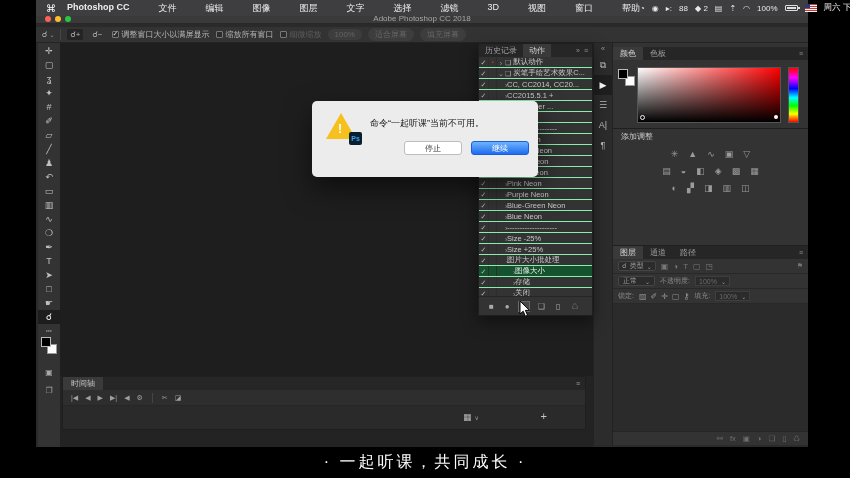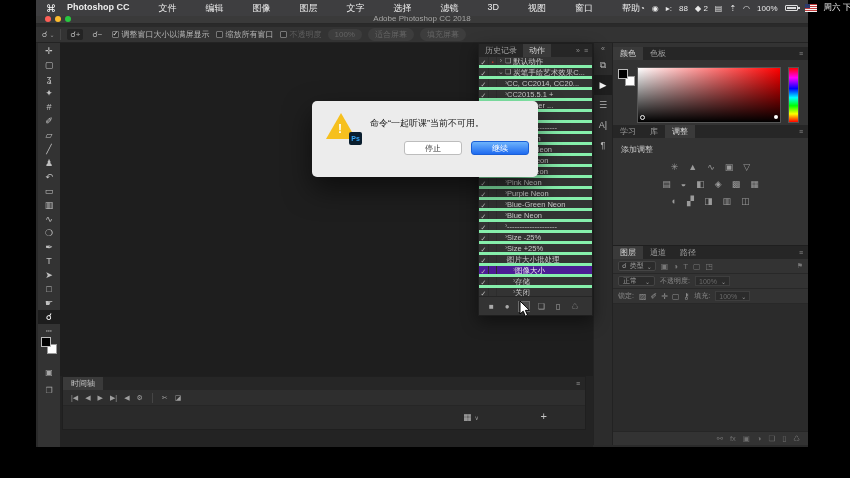--- a/index.html
+++ b/index.html
@@ -68,22 +68,22 @@
   .tl-film .caret{font-size:6px}
   .tl-plus{position:absolute;right:38px;top:4px;color:#c5c5c5;font-size:11px}
 
   
   .actions-panel{position:absolute;left:442px;top:43px;width:115px;height:273px;background:#333;border:1px solid #1e1e1e;box-shadow:0 6px 16px rgba(0,0,0,.45);z-index:4}
   .ap-tabbar{height:13px;background:#262626;display:flex;align-items:center;font-size:8px;color:#9e9e9e}
   .ap-tab{padding:0 6px;height:100%;display:flex;align-items:center;white-space:nowrap}
   .ap-tab.active{background:#3a3a3a;color:#d5d5d5}
   .ap-hicons{margin-left:auto;display:flex;gap:4px;padding-right:4px;color:#8d8d8d;font-size:7px}
   .ap-list{position:absolute;top:13px;bottom:19px;left:0;right:0;overflow:hidden}
-  .ap-row{height:11px;display:flex;align-items:flex-start;font-size:7.5px;color:#c8c8c8;border-bottom:3px solid #86efac}
-  .ap-row.selected{background:#4c1d95;color:#f0f0f0}
+  .ap-row{height:11px;display:flex;align-items:flex-end;font-size:7.5px;color:#c8c8c8;border-bottom:1px solid #86efac}
+  .ap-row.selected{background:#14532d;color:#f0f0f0}
   .ap-check{width:10px;text-align:center;color:#b8b8b8;font-size:7px;border-right:1px solid #2d2d2d;flex:none;height:100%;line-height:11px}
   .ap-modal{width:8px;flex:none;color:#c0392b;font-size:6px;text-align:center;border-right:1px solid #2d2d2d;height:100%;line-height:11px}
   .ap-expand{width:8px;flex:none;color:#9a9a9a;font-size:7px;text-align:center}
   .ap-icon{flex:none;color:#b5b5b5;font-size:7px;margin-right:2px}
   .ap-label{white-space:nowrap;overflow:hidden}
   .ap-footer{position:absolute;bottom:0;left:0;right:0;height:19px;background:#333;border-top:1px solid #262626;display:flex;align-items:center;gap:7px;padding-left:8px;color:#aaa;font-size:8px}
   .ap-foot{padding:0 2px}
   .ap-foot.hover{background:#4a4a4a;outline:1px solid #6a6a6a}
   .ap-foot.dim{color:#666}
 
@@ -214,21 +214,21 @@
       <span class="ob-check">
         <span class="checkbox checked"></span>
         <span>调整窗口大小以满屏显示</span>
       </span>
       <span class="ob-check">
         <span class="checkbox"></span>
         <span>缩放所有窗口</span>
       </span>
       <span class="ob-check disabled">
         <span class="checkbox"></span>
-        <span>不透明度</span>
+        <span>细微缩放</span>
       </span>
       <span class="ob-btn">100%</span>
       <span class="ob-btn">适合屏幕</span>
       <span class="ob-btn">填充屏幕</span>
     </div>
 
     <div class="toolbar">
       <div style="display:flex;flex-direction:column">
 
       <div class="tool">✛</div>
@@ -528,29 +528,20 @@
           <span class="sw-fg"></span>
         </div>
         <div class="cp-grad">
           <span class="cp-picker"></span>
           <span class="cp-dot"></span>
         </div>
         <div class="cp-hue"></div>
       </div>
 
       <div class="adj-panel">
-        <div class="panel-tabbar">
-          <div style="display:flex;height:100%">
-
-          <span class="panel-tab">学习</span>
-              <span class="panel-tab">库</span>
-              <span class="panel-tab active">调整</span>
-            </div>
-          <span class="panel-menu">≡</span>
-        </div>
         <div class="adj-label">添加调整</div>
         <div class="adj-row">
 
         <span>✳</span>
             <span>▲</span>
             <span>∿</span>
             <span>▣</span>
             <span>▽</span>
           </div>
         <div class="adj-row">
@@ -652,13 +643,16 @@
           <button class="btn btn-continue">继续</button>
         </div>
       </div>
     </div>
 
     <svg class="cursor" width="12" height="18" viewBox="0 0 12 18">
       <path d="M1 1 L1 14 L4.2 11.2 L6.3 16.2 L8.6 15.2 L6.4 10.4 L10.5 10.3 Z" fill="#fff" stroke="#000" stroke-width="1"></path>
     </svg>
   </div>
 
+  <div class="subtitle-bar">
+    <span class="subtitle">·  一起听课，共同成长  ·</span>
+  </div>
 </div>
 
 </body></html>

